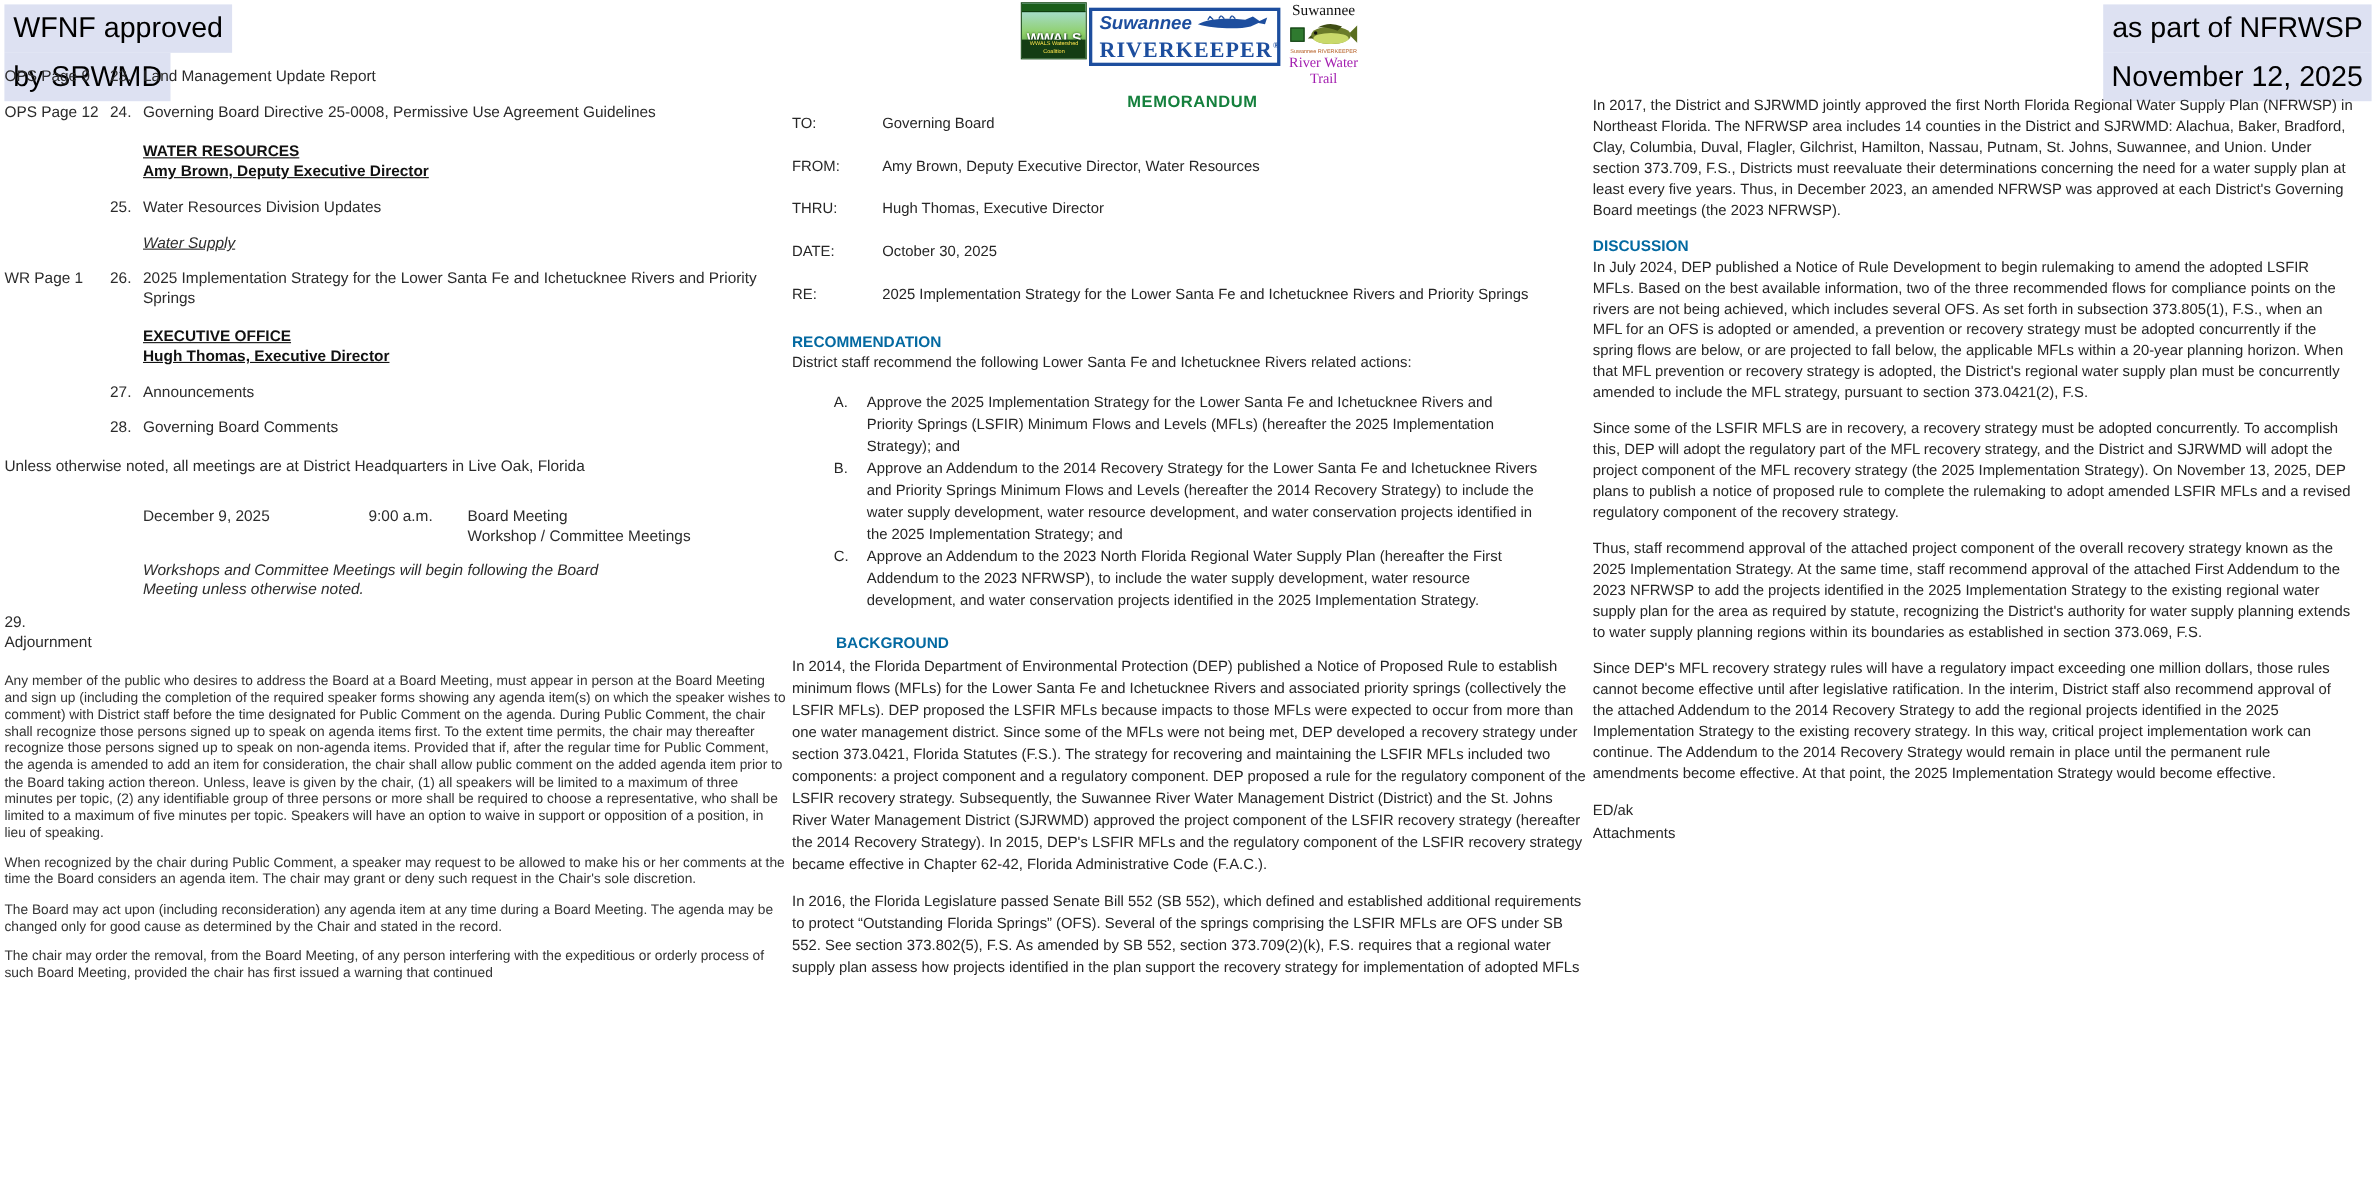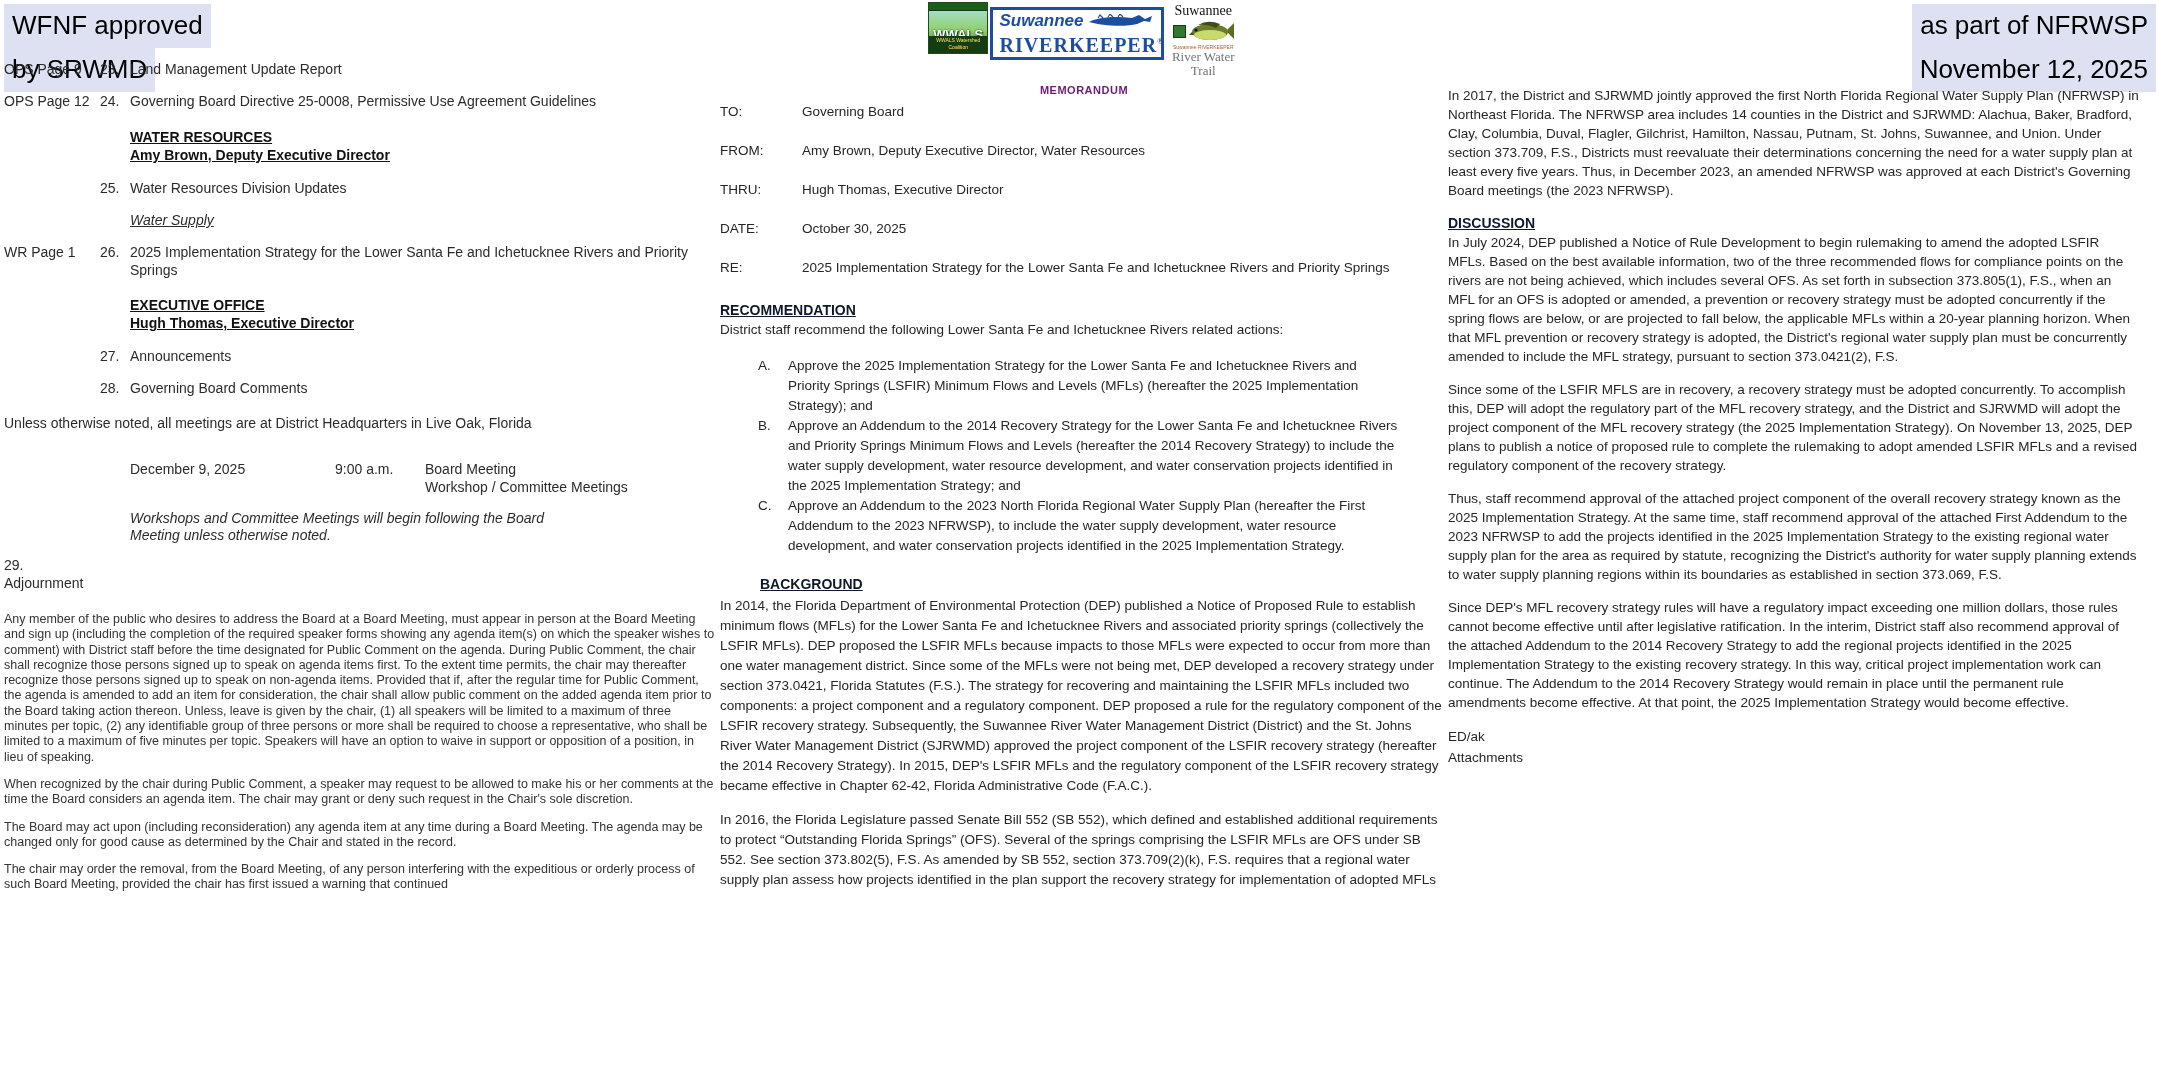--- a/index.html
+++ b/index.html
@@ -28,22 +28,22 @@
   .rk-suwannee{font-weight:bold;font-size:17px;color:#1d4e9e;font-style:italic;}
   .sturgeon{flex:none;}
   .rk-row2{font-family:"Liberation Serif", serif;font-weight:bold;font-size:20px;
            letter-spacing:1px;color:#1d4e9e;line-height:22px;}
   .reg{font-size:8px;vertical-align:super;}
   .wt{width:78px;text-align:center;margin-top:1px;}
   .wt-suwannee{font-family:"Liberation Serif", serif;font-size:14px;color:#111;line-height:15px;}
   .wt-fishrow{display:flex;align-items:center;justify-content:center;gap:2px;height:26px;}
   .wt-mini{display:inline-block;width:11px;height:11px;background:#2f7a2f;border:1px solid #143d14;}
   .wt-rk{font-size:5px;color:#b35a1f;line-height:6px;}
-  .wt-trail{font-family:"Liberation Serif", serif;font-size:13px;color:#737373;line-height:14px;}
-  .memo-title{text-align:center;font-weight:bold;font-size:11px;color:#701a75;margin-top:6px;letter-spacing:0.5px;}
+  .wt-trail{font-family:"Liberation Serif", serif;font-size:13px;color:#a21caf;line-height:14px;}
+  .memo-title{text-align:center;font-weight:bold;font-size:15px;color:#15803d;margin-top:6px;letter-spacing:0.5px;}
 
   
   .col-left{position:absolute;left:4px;top:60px;width:712px;font-size:14px;line-height:18px;}
   .agrow{display:flex;margin-bottom:14px;}
   .agrow .pref{width:96px;flex:none;}
   .agrow .anum{width:30px;flex:none;}
   .agrow .atext{flex:1;}
   .sechead{margin-left:126px;font-weight:bold;text-decoration:underline;color:#111;margin-bottom:15px;}
   .subhead{margin-left:126px;font-style:italic;text-decoration:underline;margin-bottom:14px;}
   .locnote{margin-bottom:28px;}
@@ -51,21 +51,21 @@
   .meetrow .mdate{width:205px;flex:none;}
   .meetrow .mtime{width:90px;flex:none;}
   .wknote{margin-left:126px;width:430px;font-style:italic;line-height:17px;margin-bottom:12px;}
   .pcpara{font-size:12.5px;line-height:15.3px;margin:0 0 12px 0;color:#333;}
 
   
   .col-mid{position:absolute;left:720px;top:102px;width:724px;font-size:13.5px;line-height:20px;color:#262626;}
   .frow{display:flex;margin-bottom:19px;}
   .flabel{width:82px;flex:none;}
   .fvalue{flex:1;}
-  .dochead{font-weight:bold;text-decoration:underline;color:#0f172a;font-size:14px;}
+  .dochead{font-weight:bold;color:#0369a1;font-size:14px;}
   .rec-head{margin-top:22px;}
   .rec-intro{margin:0;}
   .rlist{margin:16px 0 0 38px;}
   .ract{display:flex;}
   .rletter{width:30px;flex:none;}
   .rtext{flex:1;max-width:610px;}
   .bg-head{margin-top:18px;margin-left:40px;}
   .bgpara{margin:2px 0 0 0;}
   .bgpara + .bgpara{margin-top:14px;}
 

